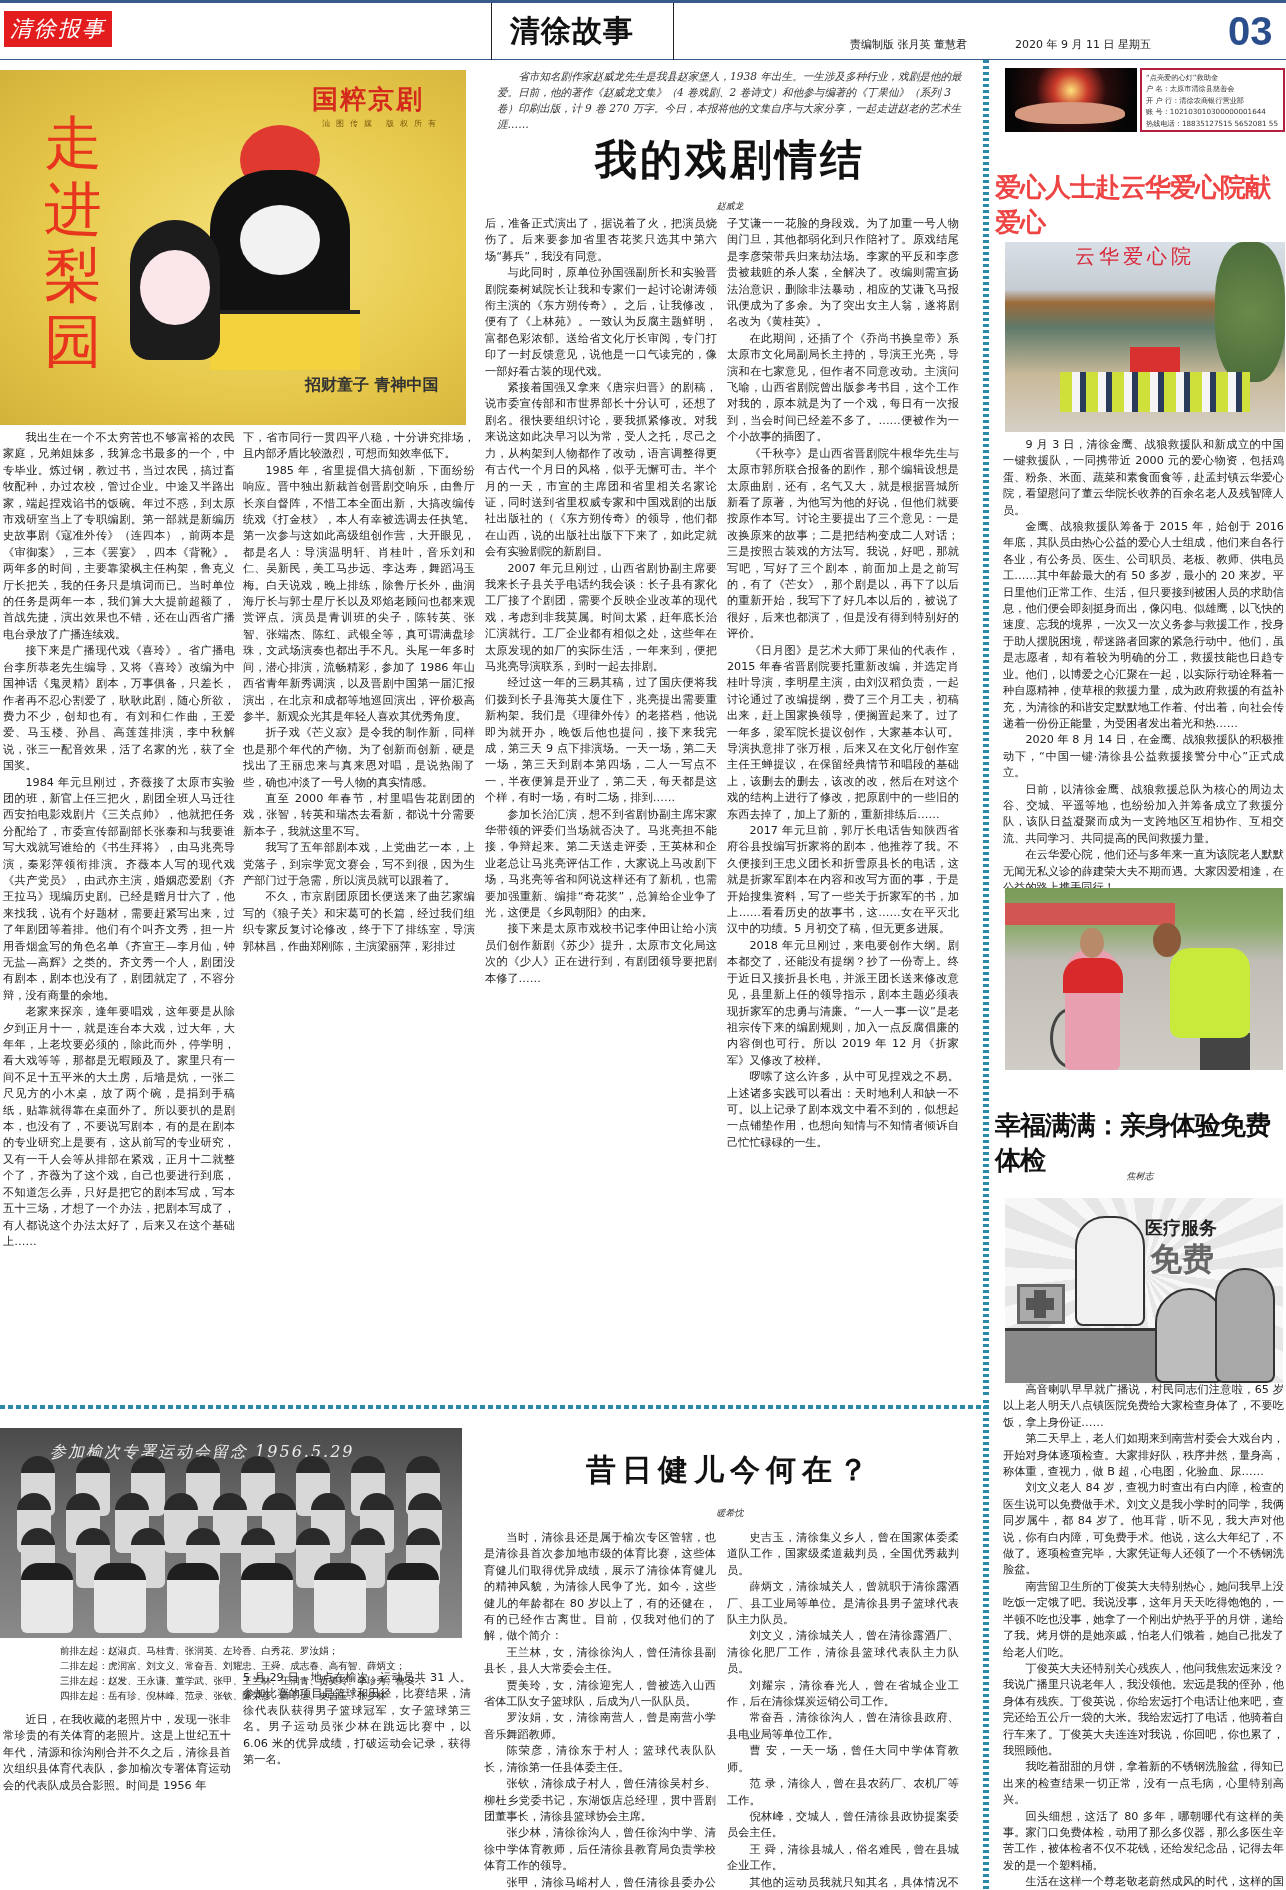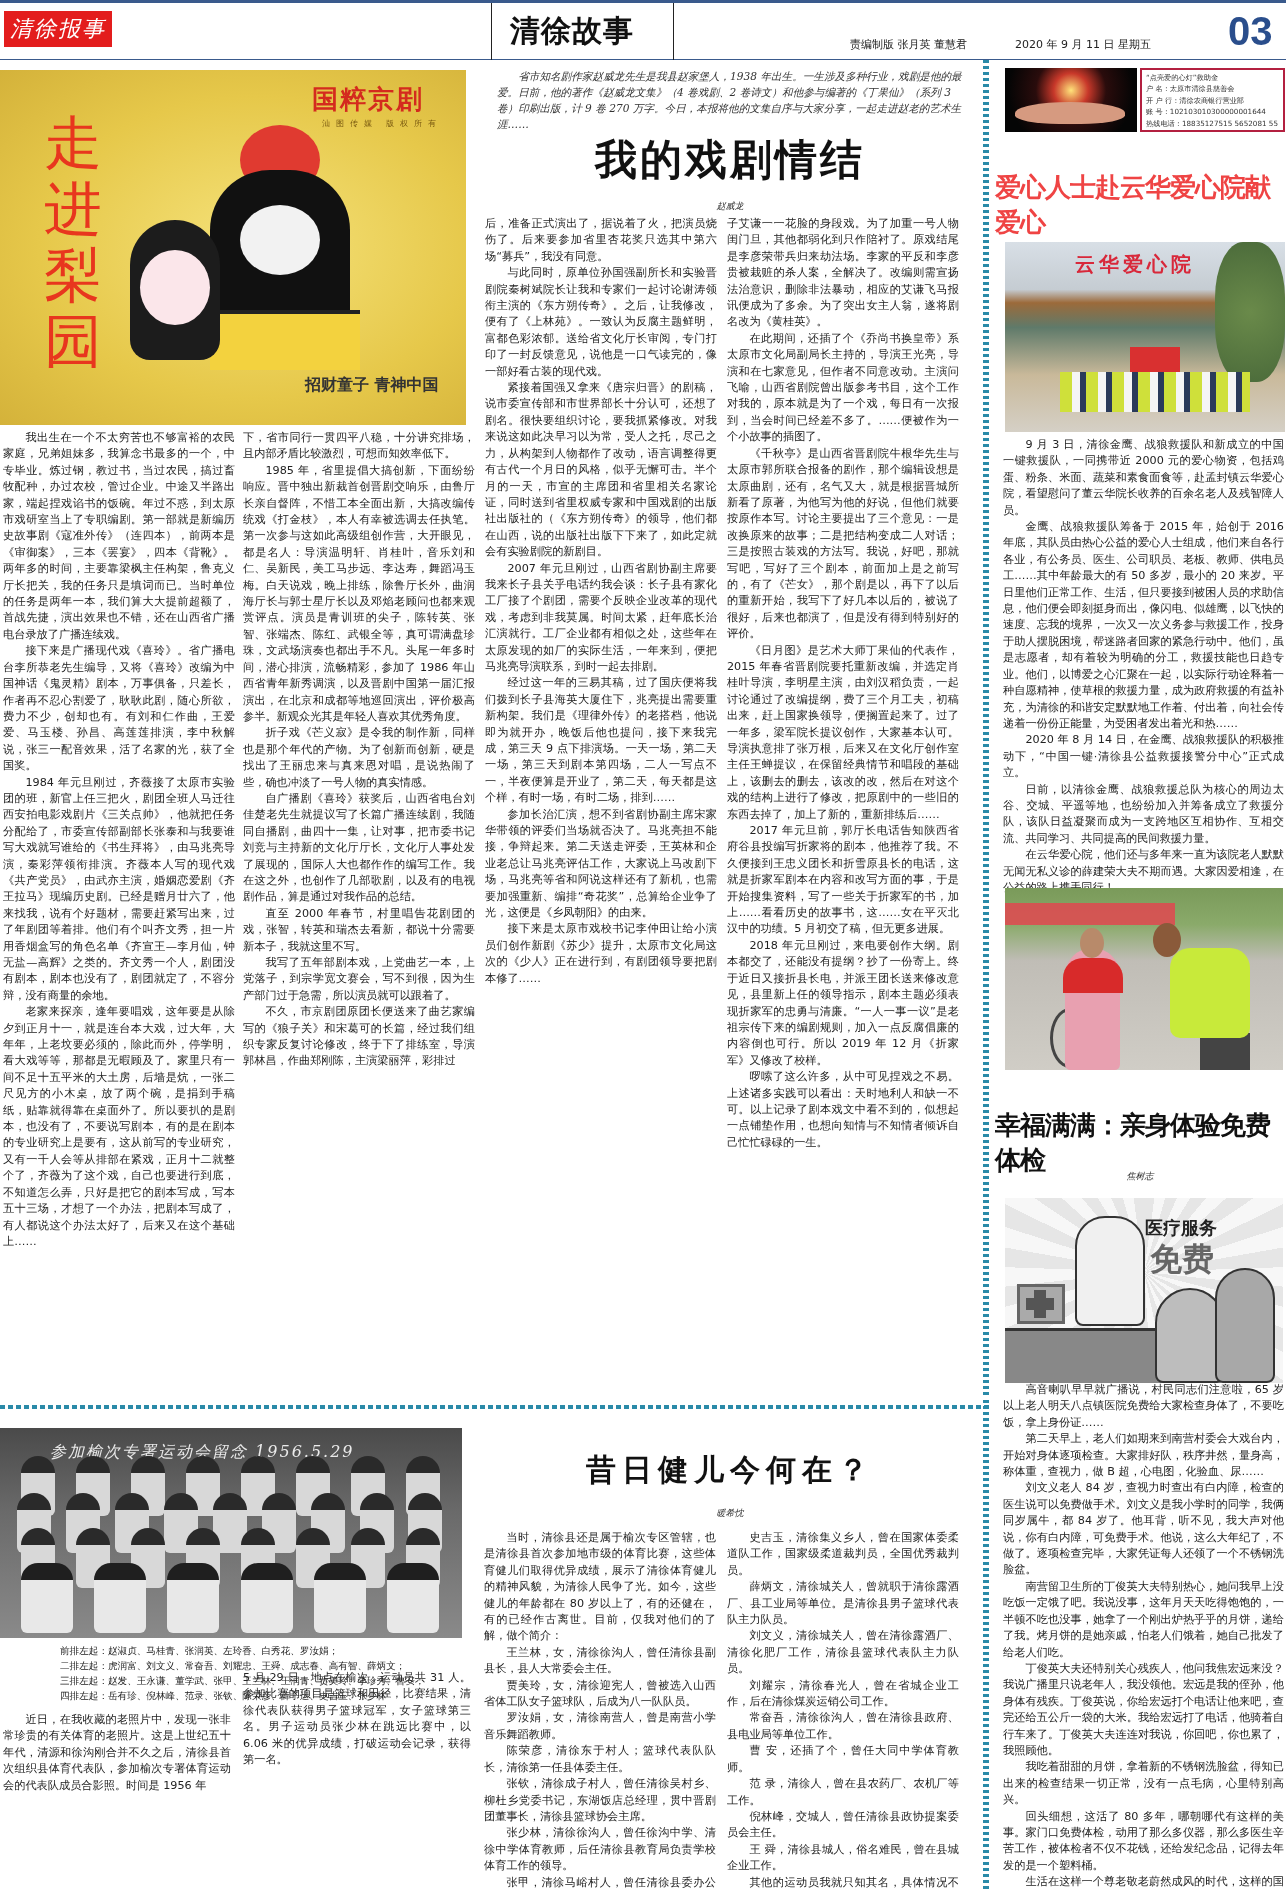--- a/index.html
+++ b/index.html
@@ -42,21 +42,21 @@
   .wavy-h { position: absolute; left: 0; top: 1405px; width: 989px; height: 4px; background-image: repeating-linear-gradient(90deg, #2a8aa8 0 5px, transparent 5px 8px); }
   .wavy-v2 { position: absolute; left: 983px; top: 1400px; width: 6px; height: 490px; background-image: repeating-linear-gradient(180deg, #2a8aa8 0 3px, transparent 3px 6px); }
 
   .ad-box { position: absolute; left: 1005px; top: 68px; width: 280px; height: 64px; }
   .ad-candle { position: absolute; left: 0; top: 0; width: 132px; height: 64px; background: radial-gradient(circle at 50% 35%, #ffe27a 0%, #c8382a 22%, #2a0c0c 45%, #050505 80%); }
   .ad-hand { position: absolute; left: 10px; top: 34px; width: 110px; height: 22px; border-radius: 50% 50% 40% 40%; background: #d69a80; }
   .ad-info { position: absolute; left: 135px; top: 0; width: 145px; height: 64px; border: 2px solid #b32040; padding: 2px 4px; font-size: 7.2px; line-height: 11.4px; color: #333; }
 
   .r-title1 { position: absolute; left: 995px; top: 170px; width: 290px; font-size: 26px; font-weight: bold; color: #ef4444; letter-spacing: -1px; }
   .photo-charity { position: absolute; left: 1005px; top: 242px; width: 280px; height: 190px; background: linear-gradient(180deg, #d8dfe6 0%, #c5ccd2 25%, #9c6a3a 32%, #5f7a6a 45%, #c9b99a 70%, #d5d0c6 100%); overflow: hidden; }
-  .photo-charity .sign { position: absolute; left: 70px; top: 9px; font-size: 20px; font-weight: bold; color: #d8283a; letter-spacing: 4px; }
+  .photo-charity .sign { position: absolute; left: 70px; top: 1px; font-size: 20px; font-weight: normal; color: #d8283a; letter-spacing: 4px; }
   .photo-charity .flag { position: absolute; left: 125px; top: 105px; width: 50px; height: 30px; background: #d93030; }
   .photo-charity .crowd { position: absolute; left: 55px; top: 130px; width: 190px; height: 40px; background: repeating-linear-gradient(90deg, #cfe03a 0 12px, #f5f5f5 12px 20px, #2a3a5a 20px 26px); }
   .photo-charity .tree { position: absolute; left: 210px; top: 0; width: 70px; height: 140px; background: radial-gradient(circle, #6a8a4a, #4a6a3a); border-radius: 40%; }
   .col-right { position: absolute; left: 1003px; top: 437px; width: 281px; }
   .photo-wheel { position: absolute; left: 1005px; top: 888px; width: 278px; height: 182px; background: linear-gradient(180deg, #7a9a5a 0%, #8aaa6a 20%, #c0bdb6 40%, #d0cdc6 100%); overflow: hidden; }
   .photo-wheel .banner { position: absolute; left: 0; top: 15px; width: 170px; height: 22px; background: #e04850; opacity: 0.85; }
   .photo-wheel .man1 { position: absolute; left: 60px; top: 60px; width: 55px; height: 122px; background: #e8a0b0; border-radius: 30px 30px 6px 6px; }
   .photo-wheel .shirt1 { position: absolute; left: 58px; top: 70px; width: 60px; height: 35px; background: #d82a2a; border-radius: 20px 20px 0 0; }
   .photo-wheel .head1 { position: absolute; left: 75px; top: 40px; width: 24px; height: 30px; border-radius: 50%; background: #b88a6a; }
   .photo-wheel .wheel { position: absolute; left: 45px; top: 120px; width: 40px; height: 60px; border: 3px solid #444; border-radius: 50%; }
@@ -127,21 +127,20 @@
 <div class="col-left col-text">
   <p>我出生在一个不太穷苦也不够富裕的农民家庭，兄弟姐妹多，我算念书最多的一个，中专毕业。炼过钢，教过书，当过农民，搞过畜牧配种，办过农校，管过企业。中途又半路出家，端起捏戏谄书的饭碗。年过不惑，到太原市戏研室当上了专职编剧。第一部就是新编历史故事剧《寇准外传》（连四本），前两本是《审御案》，三本《罢宴》，四本《背靴》。两年多的时间，主要靠梁枫主任构架，鲁克义厅长把关，我的任务只是填词而已。当时单位的任务是两年一本，我们算大大提前超额了，首战先捷，演出效果也不错，还在山西省广播电台录放了广播连续戏。</p>
   <p>接下来是广播现代戏《喜玲》。省广播电台李所恭老先生编导，又将《喜玲》改编为中国神话《鬼灵精》剧本，万事俱备，只差长，作者再不忍心割爱了，耿耿此剧，随心所欲，费力不少，创却也有。有刘和仁作曲，王爱爱、马玉楼、孙昌、高莲莲排演，李中秋解说，张三一配音效果，活了名家的光，获了全国奖。</p>
   <p>1984 年元旦刚过，齐薇接了太原市实验团的班，新官上任三把火，剧团全班人马迁往西安拍电影戏剧片《三关点帅》，他就把任务分配给了，市委宣传部副部长张泰和与我要谁写大戏就写谁给的《书生拜将》，由马兆亮导演，秦彩萍领衔排演。齐薇本人写的现代戏《共产党员》，由武亦主演，婚姻恋爱剧《齐王拉马》现编历史剧。已经是赠月廿六了，他来找我，说有个好题材，需要赶紧写出来，过了年剧团等着排。他们有个叫齐文秀，担一片用香烟盒写的角色名单《齐宣王—李月仙，钟无盐—高辉》之类的。齐文秀一个人，剧团没有剧本，剧本也没有了，剧团就定了，不容分辩，没有商量的余地。</p>
   <p>老家来探亲，逢年要唱戏，这年要是从除夕到正月十一，就是连台本大戏，过大年，大年年，上老坟要必须的，除此而外，停学明，看大戏等等，那都是无暇顾及了。家里只有一间不足十五平米的大土房，后墙是炕，一张二尺见方的小木桌，放了两个碗，是捐到手稿纸，贴靠就得靠在桌面外了。所以要扒的是剧本，也没有了，不要说写剧本，有的是在剧本的专业研究上是要有，这从前写的专业研究，又有一千人会等从排部在紧戏，正月十二就整个了，齐薇为了这个戏，自己也要进行到底，不知道怎么弄，只好是把它的剧本写成，写本五十三场，才想了一个办法，把剧本写成了，有人都说这个办法太好了，后来又在这个基础上……</p>
 </div>
 <div class="col-left2 col-text">
   <p style="text-indent:0">下，省市同行一贯四平八稳，十分讲究排场，且内部矛盾比较激烈，可想而知效率低下。</p>
   <p>1985 年，省里提倡大搞创新，下面纷纷响应。晋中独出新裁首创晋剧交响乐，由鲁厅长亲自督阵，不惜工本全面出新，大搞改编传统戏《打金枝》，本人有幸被选调去任执笔。第一次参与这如此高级组创作营，大开眼见，都是名人：导演温明轩、肖桂叶，音乐刘和仁、吴新民，美工马步远、李达寿，舞蹈冯玉梅。白天说戏，晚上排练，除鲁厅长外，曲润海厅长与郭士星厅长以及邓焰老顾问也都来观赏评点。演员是青训班的尖子，陈转英、张智、张端杰、陈红、武银全等，真可谓满盘珍珠，文武场演奏也都出手不凡。头尾一年多时间，潜心排演，流畅精彩，参加了 1986 年山西省青年新秀调演，以及晋剧中国第一届汇报演出，在北京和成都等地巡回演出，评价极高参半。新观众光其是年轻人喜欢其优秀角度。</p>
   <p>折子戏《芒义寂》是令我的制作新，同样也是那个年代的产物。为了创新而创新，硬是找出了王丽忠来与真来恩对唱，是说热闹了些，确也冲淡了一号人物的真实情感。</p>
-  <p>自广播剧《喜玲》获奖后，山西省电台刘佳楚老先生就提议写了长篇广播连续剧，我随同自播剧，曲四十一集，让对事，把市委书记刘竞与主持新的文化厅厅长，文化厅人事处发了展现的，国际人大也都作作的编写工作。我在这之外，也创作了几部歌剧，以及有的电视剧作品，算是通过对我作品的总结。</p>
   <p>直至 2000 年春节，村里唱告花剧团的戏，张智，转英和瑞杰去看新，都说十分需要新本子，我就这里不写。</p>
   <p>我写了五年部剧本戏，上党曲艺一本，上党落子，到宗学宽文赛会，写不到很，因为生产部门过于急需，所以演员就可以跟着了。</p>
   <p>不久，市京剧团原团长便送来了曲艺家编写的《狼子关》和宋葛可的长篇，经过我们组织专家反复讨论修改，终于下了排练室，导演郭林昌，作曲郑刚陈，主演梁丽萍，彩排过</p>
 </div>
 <div class="col-mid1 col-text">
   <p style="text-indent:0">后，准备正式演出了，据说着了火，把演员烧伤了。后来要参加省里杏花奖只选其中第六场“募兵”，我没有同意。</p>
   <p>与此同时，原单位孙国强副所长和实验晋剧院秦树斌院长让我和专家们一起讨论谢涛领衔主演的《东方朔传奇》。之后，让我修改，便有了《上林苑》。一致认为反腐主题鲜明，富都色彩浓郁。送给省文化厅长审阅，专门打印了一封反馈意见，说他是一口气读完的，像一部好看古装的现代戏。</p>
   <p>紧接着国强又拿来《唐宗归晋》的剧稿，说市委宣传部和市世界部长十分认可，还想了剧名。很快要组织讨论，要我抓紧修改。对我来说这如此决早习以为常，受人之托，尽己之力，从构架到人物都作了改动，语言调整得更有古代一个月日的风格，似乎无懈可击。半个月的一天，市宣的主席团和省里相关名家论证，同时送到省里权威专家和中国戏剧的出版社出版社的（《东方朔传奇》的领导，他们都在山西，说的出版社出版下下来了，如此定就会有实验剧院的新剧目。</p>
   <p>2007 年元旦刚过，山西省剧协副主席要我来长子县关乎电话约我会谈：长子县有家化工厂接了个剧团，需要个反映企业改革的现代戏，考虑到非我莫属。时间太紧，赶年底长治汇演就行。工厂企业都有相似之处，这些年在太原发现的如厂的实际生活，一年来到，便把马兆亮导演联系，到时一起去排剧。</p>
   <p>经过这一年的三易其稿，过了国庆便将我们拨到长子县海英大厦住下，兆亮提出需要重新构架。我们是《理律外传》的老搭档，他说即为就开办，晚饭后他也提问，接下来我完成，第三天 9 点下排演场。一天一场，第二天一场，第三天到剧本第四场，二人一写点不一，半夜便算是开业了，第二天，每天都是这个样，有时一场，有时二场，排到……</p>
@@ -289,18 +288,18 @@
   <p>张钦，清徐成子村人，曾任清徐吴村乡、柳杜乡党委书记，东湖饭店总经理，贯中晋剧团董事长，清徐县篮球协会主席。</p>
   <p>张少林，清徐徐沟人，曾任徐沟中学、清徐中学体育教师，后任清徐县教育局负责学校体育工作的领导。</p>
   <p>张甲，清徐马峪村人，曾任清徐县委办公室副主任，县总工会主席，县体委主任。</p>
 </div>
 <div class="col-bot2 col-text">
   <p>史吉玉，清徐集义乡人，曾在国家体委柔道队工作，国家级柔道裁判员，全国优秀裁判员。</p>
   <p>薛炳文，清徐城关人，曾就职于清徐露酒厂、县工业局等单位。是清徐县男子篮球代表队主力队员。</p>
   <p>刘文义，清徐城关人，曾在清徐露酒厂、清徐化肥厂工作，清徐县篮球代表队主力队员。</p>
   <p>刘耀宗，清徐春光人，曾在省城企业工作，后在清徐煤炭运销公司工作。</p>
   <p>常奋吾，清徐徐沟人，曾在清徐县政府、县电业局等单位工作。</p>
-  <p>曹  安，还插了个，曾任大同中学体育教师。</p>
+  <p>曹  安，一天一场，曾任大同中学体育教师。</p>
   <p>范  录，清徐人，曾在县农药厂、农机厂等工作。</p>
   <p>倪林峰，交城人，曾任清徐县政协提案委员会主任。</p>
   <p>王  舜，清徐县城人，俗名难民，曾在县城企业工作。</p>
   <p>其他的运动员我就只知其名，具体情况不了解，这份遗憾留待知情人士日后续补吧。</p>
 </div>
 
 </body></html>

